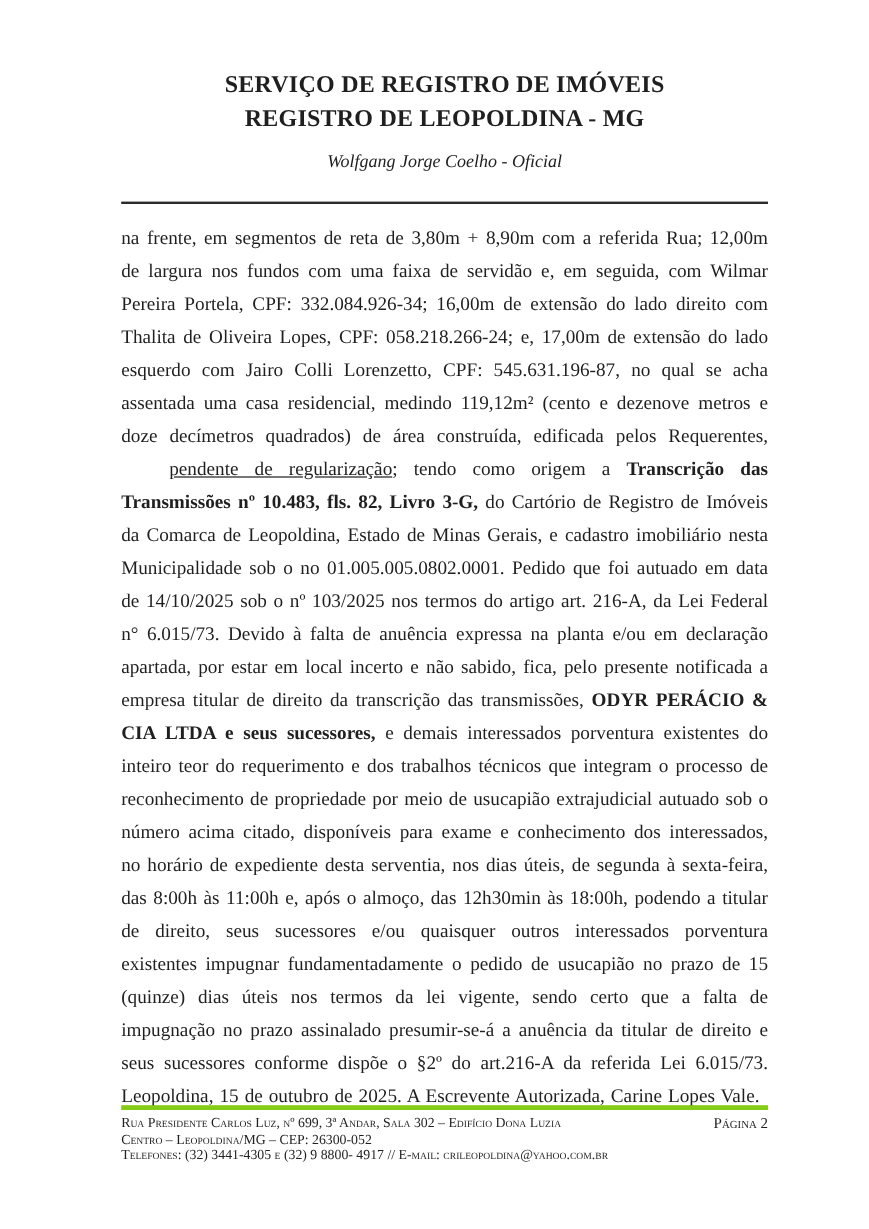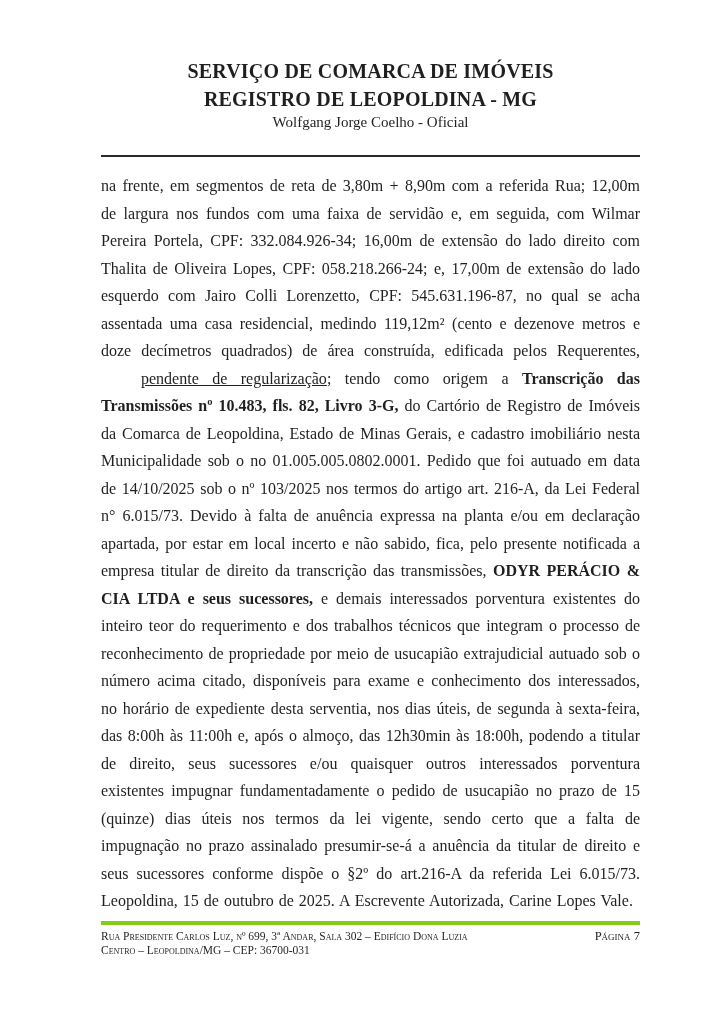--- a/index.html
+++ b/index.html
@@ -21,21 +21,22 @@
   }
   .doc-header { padding-top: 57px; text-align: center; }
   .title-line {
     font-size: 20px;
     line-height: 28px;
     font-weight: 700;
     margin: 0;
     letter-spacing: 0.2px;
   }
   .official {
-    margin-top: 0;
+    margin-top: 13px;
+    font-style: italic;
     font-size: 15px;
     line-height: 18px;
   }
   .header-rule {
     margin-top: 24px;
     height: 0;
     border: none;
     border-top: 2px solid #2a2a2a;
   }
   .body-text {
@@ -67,29 +68,30 @@
     font-variant: small-caps;
   }
 </style>
 </head>
 <body>
 
 <div class="page">
   <div class="content">
 
     <div class="doc-header">
-      <div class="title-line">SERVIÇO DE COMARCA DE IMÓVEIS</div>
+      <div class="title-line">SERVIÇO DE REGISTRO DE IMÓVEIS</div>
       <div class="title-line">REGISTRO DE LEOPOLDINA - MG</div>
       <div class="official">Wolfgang Jorge Coelho - Oficial</div>
     </div>
 
     <hr class="header-rule">
 
     <p class="body-text"><span>na frente, em segmentos de reta de 3,80m + 8,90m com a referida Rua; 12,00m de largura nos fundos com uma faixa de servidão e, em seguida, com Wilmar Pereira Portela, CPF: 332.084.926-34; 16,00m de extensão do lado direito com Thalita de Oliveira Lopes, CPF: 058.218.266-24; e, 17,00m de extensão do lado esquerdo com Jairo Colli Lorenzetto, CPF: 545.631.196-87, no qual se acha assentada uma casa residencial, medindo 119,12m² (cento e dezenove metros e doze decímetros quadrados) de área construída, edificada pelos Requerentes, </span><span class="seg-underline">pendente de regularização</span><span>; tendo como origem a </span><span class="seg-bold">Transcrição das Transmissões nº 10.483, fls. 82, Livro 3-G,</span><span> do Cartório de Registro de Imóveis da Comarca de Leopoldina, Estado de Minas Gerais, e cadastro imobiliário nesta Municipalidade sob o no 01.005.005.0802.0001. Pedido que foi autuado em data de 14/10/2025 sob o nº 103/2025 nos termos do artigo art. 216-A, da Lei Federal n° 6.015/73. Devido à falta de anuência expressa na planta e/ou em declaração apartada, por estar em local incerto e não sabido, fica, pelo presente notificada a empresa titular de direito da transcrição das transmissões, </span><span class="seg-bold">ODYR PERÁCIO &amp; CIA LTDA e seus sucessores,</span><span> e demais interessados porventura existentes do inteiro teor do requerimento e dos trabalhos técnicos que integram o processo de reconhecimento de propriedade por meio de usucapião extrajudicial autuado sob o número acima citado, disponíveis para exame e conhecimento dos interessados, no horário de expediente desta serventia, nos dias úteis, de segunda à sexta-feira, das 8:00h às 11:00h e, após o almoço, das 12h30min às 18:00h, podendo a titular de direito, seus sucessores e/ou quaisquer outros interessados porventura existentes impugnar fundamentadamente o pedido de usucapião no prazo de 15 (quinze) dias úteis nos termos da lei vigente, sendo certo que a falta de impugnação no prazo assinalado presumir-se-á a anuência da titular de direito e seus sucessores conforme dispõe o §2º do art.216-A da referida Lei 6.015/73. Leopoldina, 15 de outubro de 2025. A Escrevente Autorizada, Carine Lopes Vale.</span></p>
 
   </div>
 
   <div class="doc-footer">
     <p class="footer-line">Rua Presidente Carlos Luz, nº 699, 3ª Andar, Sala 302 – Edifício Dona Luzia</p>
-    <p class="footer-line">Centro – Leopoldina/MG – CEP: 36700-031</p>
-    <span class="page-number">Página 7</span>
+    <p class="footer-line">Centro – Leopoldina/MG – CEP: 26300-052</p>
+    <p class="footer-line">Telefones: (32) 3441-4305 e (32) 9 8800- 4917  //  E-mail: crileopoldina@yahoo.com.br</p>
+    <span class="page-number">Página 2</span>
   </div>
 </div>
 
 </body></html>

